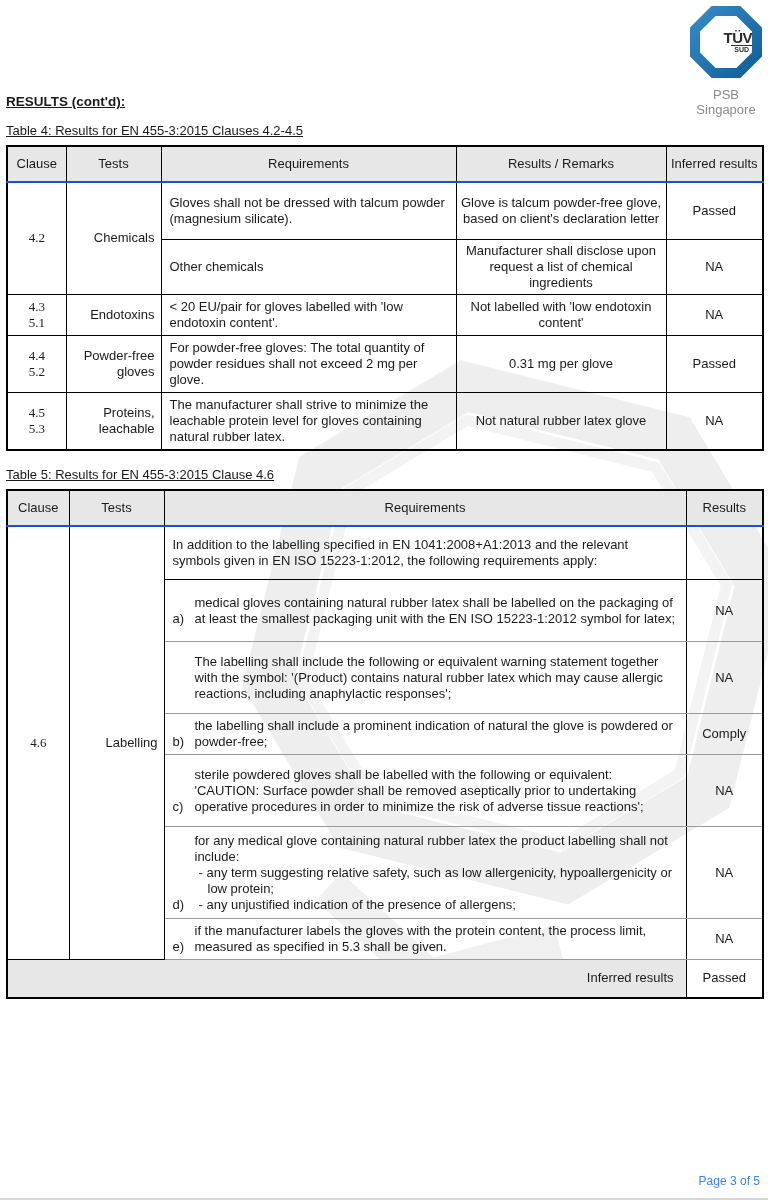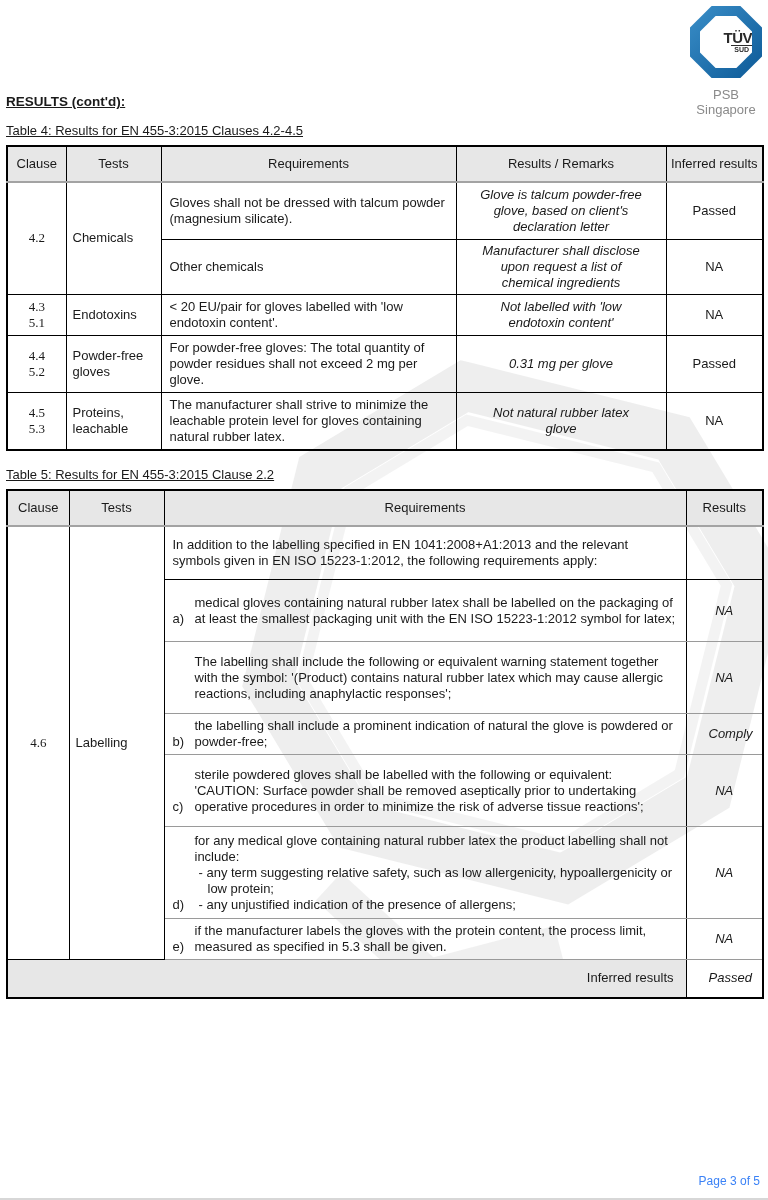--- a/index.html
+++ b/index.html
@@ -30,25 +30,25 @@
   
   .results-heading { margin-top:86px; font-size:13.5px; font-weight:bold; text-decoration:underline; }
   .sample-line { margin-top:22px; font-size:13px; }
   .tbl-caption { margin-top:14px; font-size:13px; text-decoration:underline; }
 
   
   table { border-collapse:collapse; width:756px; table-layout:fixed; background:transparent; }
   table { border:2px solid #000; margin-top:7px; }
   th, td { border:1px solid #000; font-size:13px; line-height:16px; vertical-align:middle; }
   th { background:#e7e7e7; font-weight:normal; text-align:center; padding:4px 2px; height:36px; }
-  thead tr { border-bottom:2px solid #a3a3a3; }
+  thead tr { border-bottom:2px solid #1d4ed8; }
   td.c-clause { text-align:center; white-space:pre-line;font-family:Liberation Serif, serif; }
-  td.c-tests { text-align:left; padding:7px 6px; }
+  td.c-tests { text-align:right; padding:7px 6px; }
   td.c-req { text-align:left; padding:4px 8px; }
-  td.c-res { text-align:center; padding:3px 22px;font-style:italic; }
+  td.c-res { text-align:center; padding:3px 4px; }
   td.c-inf { text-align:center; }
 
   
   .t5 td.sub { border-top:1px solid #9a9a9a; border-bottom:1px solid #9a9a9a; }
   .item { display:flex;align-items:flex-end; }
   .item .lbl { width:22px; flex:0 0 22px; }
   .item .txt { flex:1; }
   .bullet { padding-left:13px; text-indent:-9px; }
   .t5 tfoot td { background:#e7e7e7; border-top:1px solid #000; }
   .t5 tfoot .inf-label { text-align:right; padding:9px 12px; font-size:13px; }
@@ -136,21 +136,21 @@
           <td class="c-clause">4.5
 5.3</td>
           <td class="c-tests">Proteins, leachable</td>
           <td class="c-req">The manufacturer shall strive to minimize the leachable protein level for gloves containing natural rubber latex.</td>
           <td class="c-res">Not natural rubber latex glove</td>
           <td class="c-inf">NA</td>
         </tr>
       </tbody>
     </table>
 
-    <div class="tbl-caption" style="margin-top:16px">Table 5: Results for EN 455-3:2015 Clause 2.2</div>
+    <div class="tbl-caption" style="margin-top:16px">Table 5: Results for EN 455-3:2015 Clause 4.6</div>
 
     <table class="t5">
       <colgroup>
           <col style="width:62px">
           <col style="width:95px">
           <col style="width:522px">
           <col style="width:77px">
         </colgroup>
       <thead>
         <tr>

